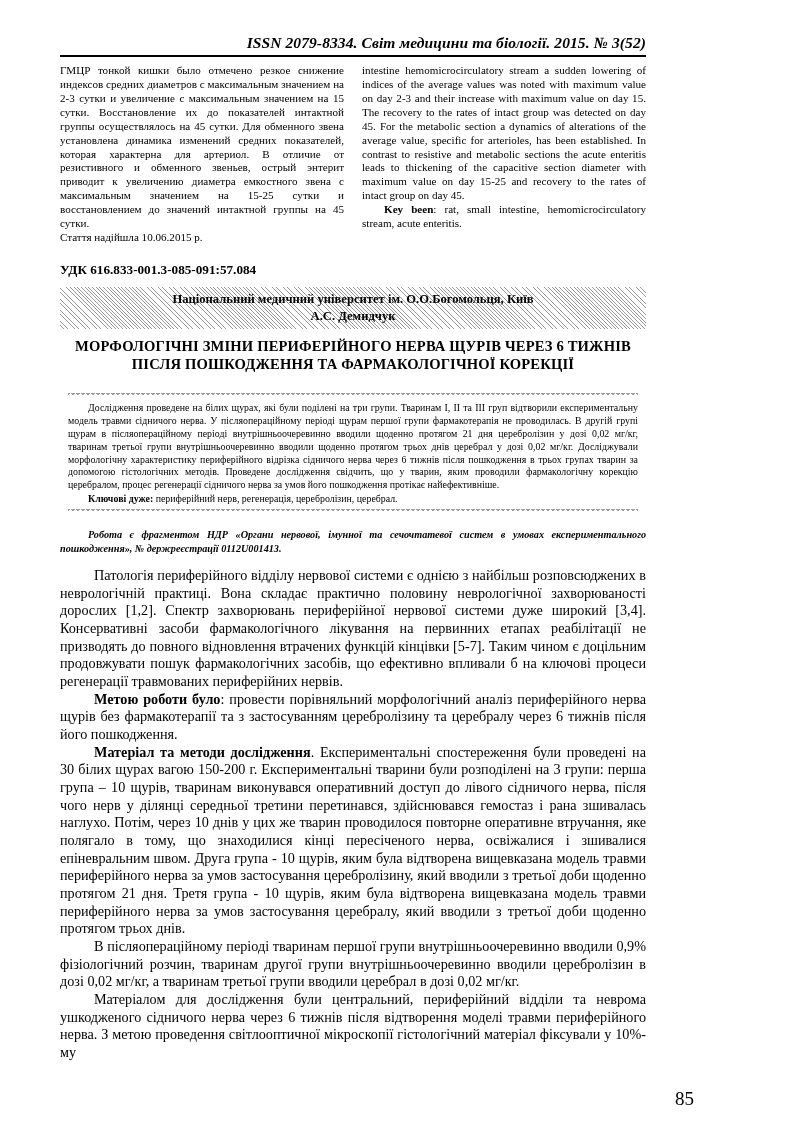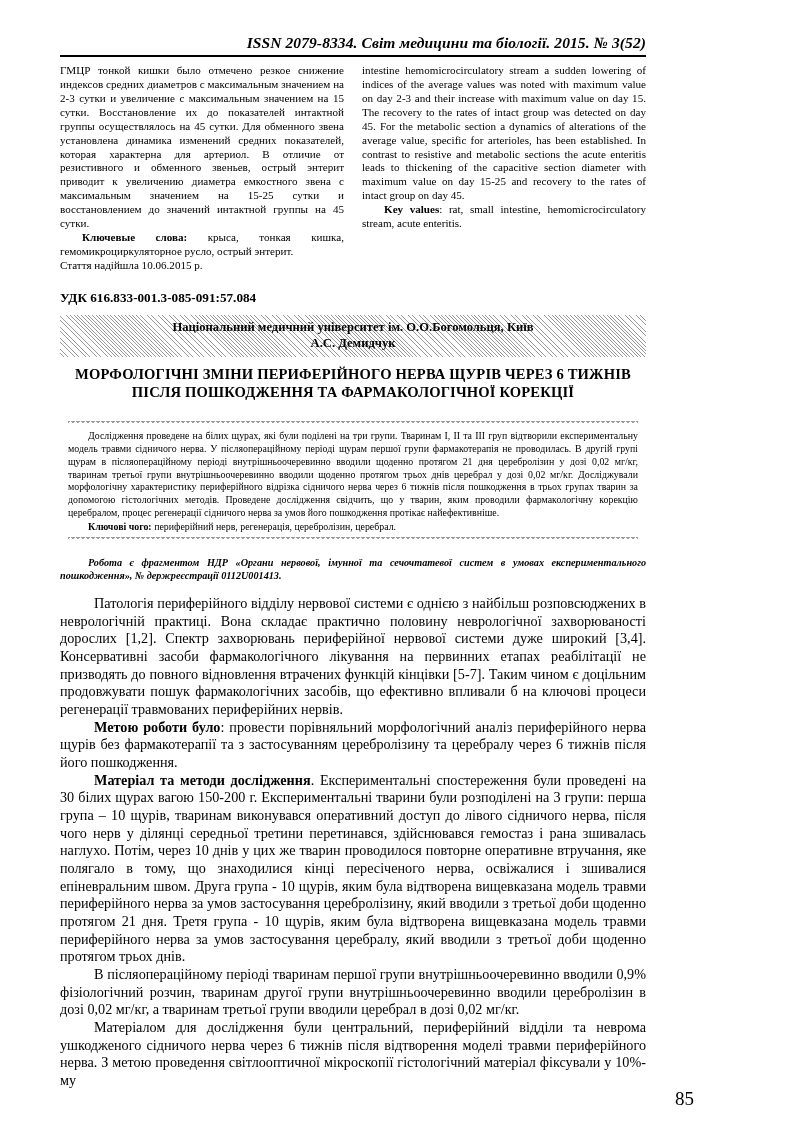--- a/index.html
+++ b/index.html
@@ -184,45 +184,44 @@
 
   <div class="running-head">
     <div class="rh-text">ISSN 2079-8334. Світ медицини та біології. 2015. № 3(52)</div>
   </div>
   <div class="rh-rule"></div>
 
   <div class="top-cols">
 
     <div class="top-col">
       <p>ГМЦР тонкой кишки было отмечено резкое снижение индексов средних диаметров с максимальным значением на 2-3 сутки и увеличение с максимальным значением на 15 сутки. Восстановление их до показателей интактной группы осуществлялось на 45 сутки. Для обменного звена установлена динамика изменений средних показателей, которая характерна для артериол. В отличие от резистивного и обменного звеньев, острый энтерит приводит к увеличению диаметра емкостного звена с максимальным значением на 15-25 сутки и восстановлением до значений интактной группы на 45 сутки.</p>
-      <p class="indented"><span class="kw-label">Ключевые слова:</span><span> крыса, тонкая кишка, гемомикроциркуляторное русло, острый энтерит.</span></p>
       <p class="line-center-right">Стаття надійшла 10.06.2015 р.</p>
     </div>
 
     <div class="top-col">
       <p>intestine hemomicrocirculatory stream a sudden lowering of indices of the average values was noted with maximum value on day 2-3 and their increase with maximum value on day 15. The recovery to the rates of intact group was detected on day 45. For the metabolic section a dynamics of alterations of the average value, specific for arterioles, has been established. In contrast to resistive and metabolic sections the acute enteritis leads to thickening of the capacitive section diameter with maximum value on day 15-25 and recovery to the rates of intact group on day 45.</p>
-      <p class="indented"><span class="kw-label">Key values</span><span>: rat, small intestine, hemomicrocirculatory stream, acute enteritis.</span></p>
+      <p class="indented"><span class="kw-label">Key been</span><span>: rat, small intestine, hemomicrocirculatory stream, acute enteritis.</span></p>
     </div>
 
   </div>
 
   <div class="udc">УДК 616.833-001.3-085-091:57.084</div>
 
   <div class="author-band">
     <div class="ab-line">Національний медичний університет ім. О.О.Богомольця, Київ</div>
     <div class="ab-line">А.С. Демидчук</div>
   </div>
 
   <div class="art-title">МОРФОЛОГІЧНІ ЗМІНИ ПЕРИФЕРІЙНОГО НЕРВА ЩУРІВ ЧЕРЕЗ 6 ТИЖНІВ ПІСЛЯ ПОШКОДЖЕННЯ ТА ФАРМАКОЛОГІЧНОЇ КОРЕКЦІЇ</div>
 
   <div class="abstract-wrap">
     <div class="zig"></div>
     <div class="abstract-body">
       <p>Дослідження проведене на білих щурах, які були поділені на три групи. Тваринам І,  ІІ та ІІІ груп відтворили експериментальну модель травми сідничого нерва. У післяопераційному періоді щурам першої групи  фармакотерапія не проводилась. В другій групі щурам в післяопераційному періоді внутрішньоочеревинно вводили щоденно протягом 21 дня церебролізин у дозі 0,02 мг/кг,  тваринам третьої групи внутрішньоочеревинно вводили щоденно протягом трьох днів церебрал у дозі 0,02 мг/кг. Досліджували  морфологічну характеристику периферійного відрізка сідничого нерва через 6 тижнів після пошкодження в трьох групах тварин за допомогою гістологічних методів. Проведене дослідження свідчить, що у тварин, яким проводили фармакологічну корекцію церебралом,  процес  регенерації сідничого нерва за умов його пошкодження протікає найефективніше.</p>
-      <p class="kw"><span class="kw-label">Ключові чого:</span><span> периферійний нерв, регенерація, церебролізин, церебрал.</span></p>
+      <p class="kw"><span class="kw-label">Ключові дуже:</span><span> периферійний нерв, регенерація, церебролізин, церебрал.</span></p>
     </div>
     <div class="zig"></div>
   </div>
 
   <div class="fund-note">
     <p>Робота є фрагментом НДР «Органи нервової, імунної та сечочтатевої систем в умовах експериментального пошкодження», № держреєстрації 0112U001413.</p>
   </div>
 
   <div class="body-text">
     <p><b></b><span>Патологія периферійного відділу нервової системи є однією з найбільш розповсюджених в неврологічній практиці. Вона складає практично половину неврологічної захворюваності дорослих [1,2]. Спектр захворювань периферійної нервової системи дуже широкий [3,4]. Консервативні засоби фармакологічного лікування     на первинних етапах реабілітації   не призводять до повного відновлення втрачених функцій кінцівки [5-7]. Таким чином є доцільним продовжувати пошук фармакологічних засобів, що ефективно впливали б на ключові процеси регенерації травмованих периферійних нервів.</span></p>

